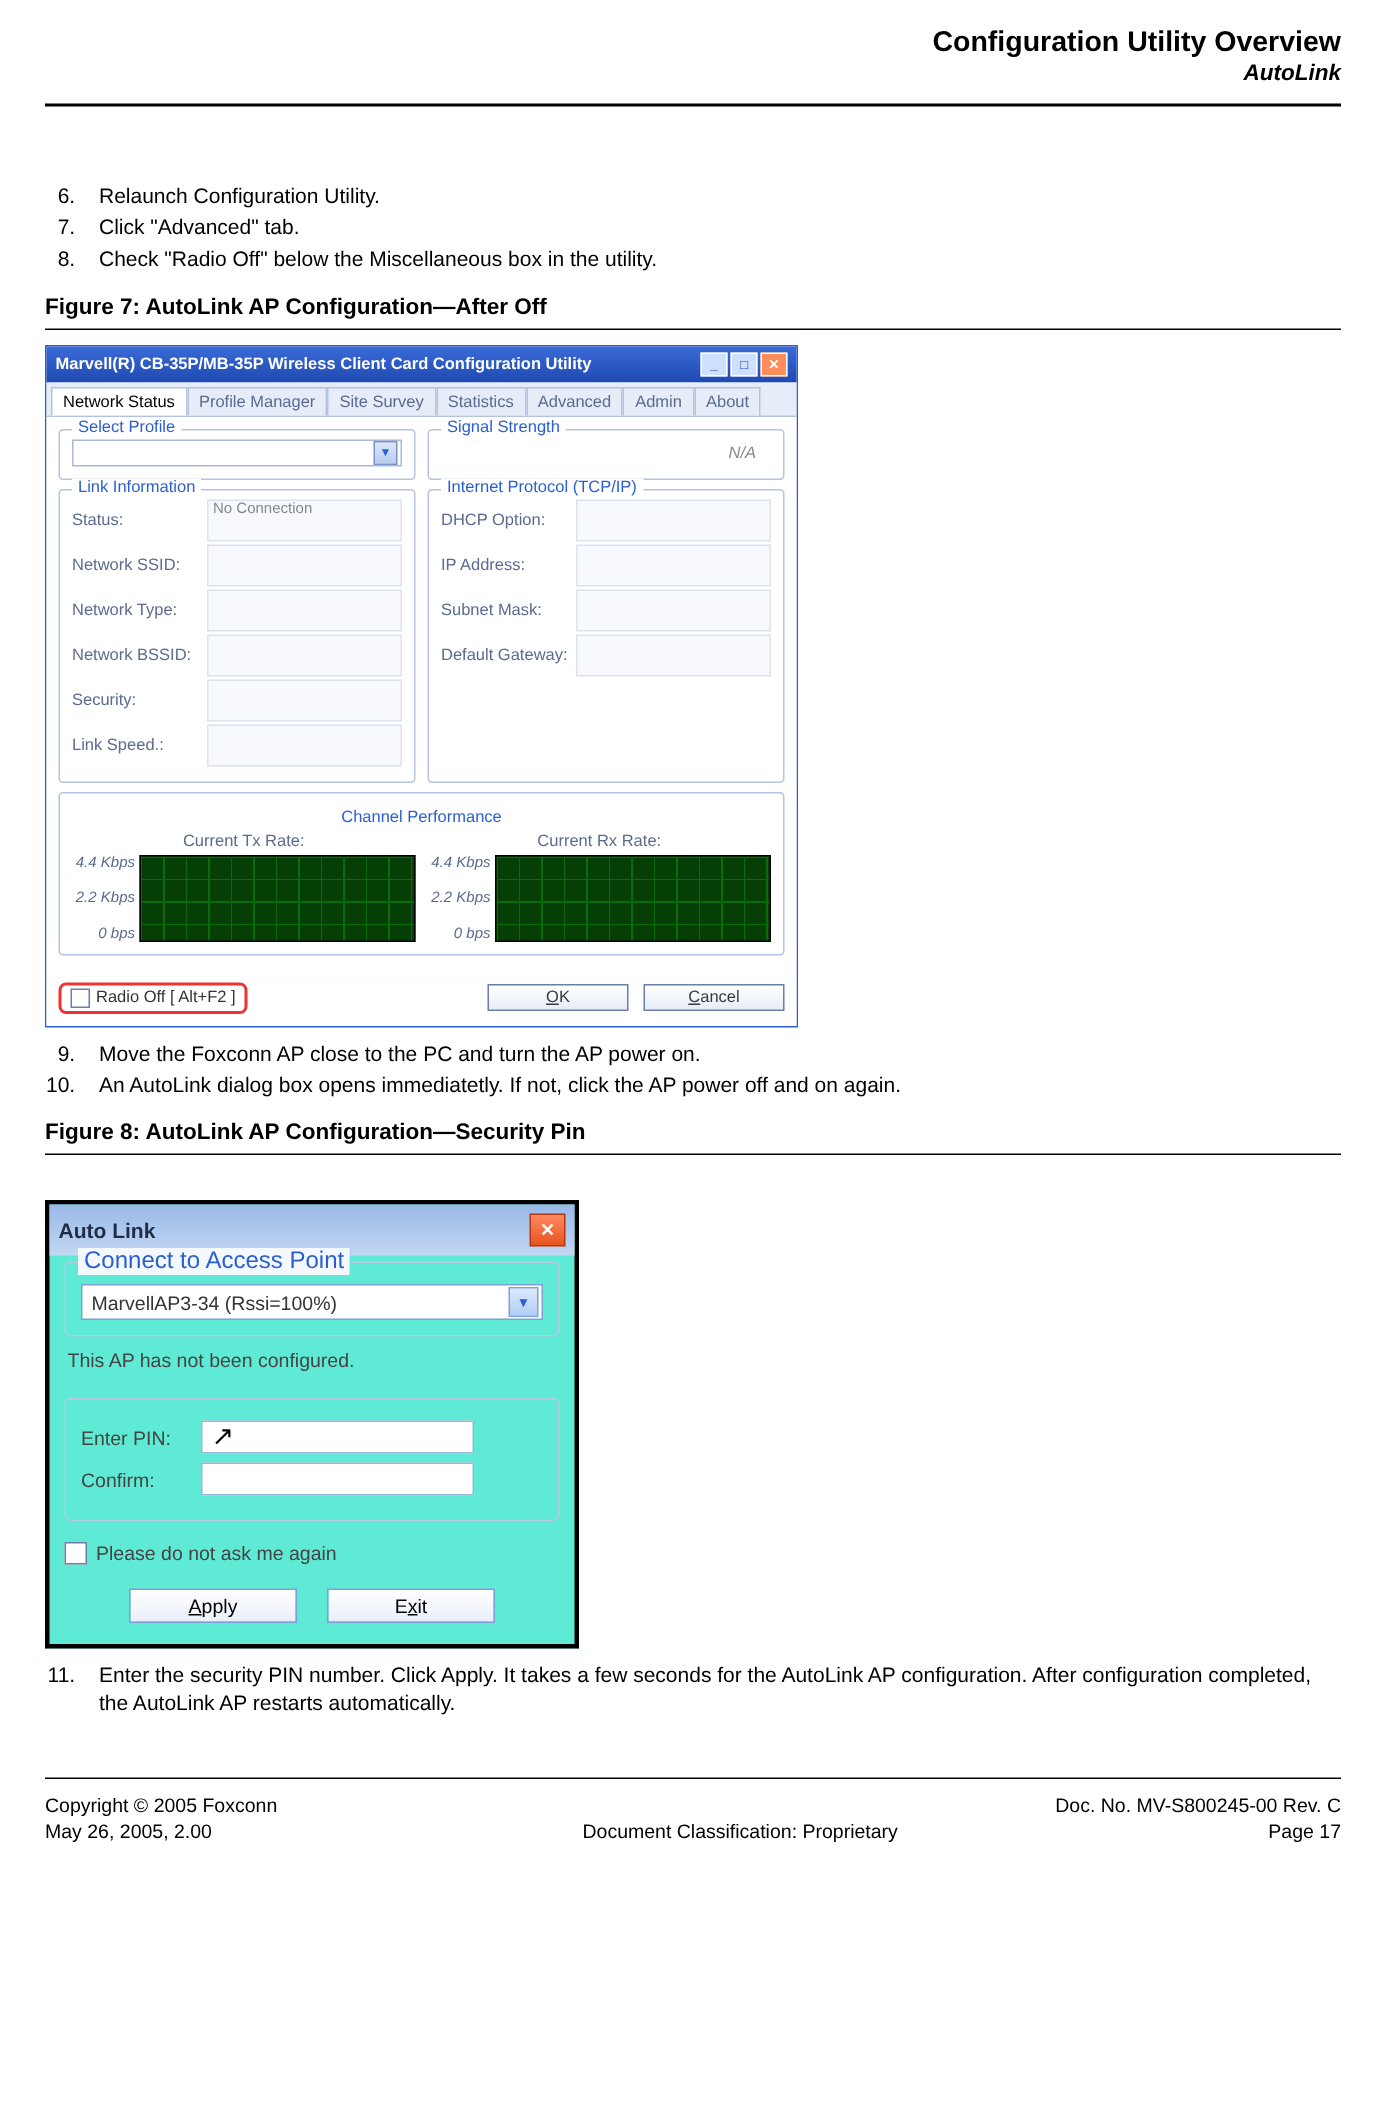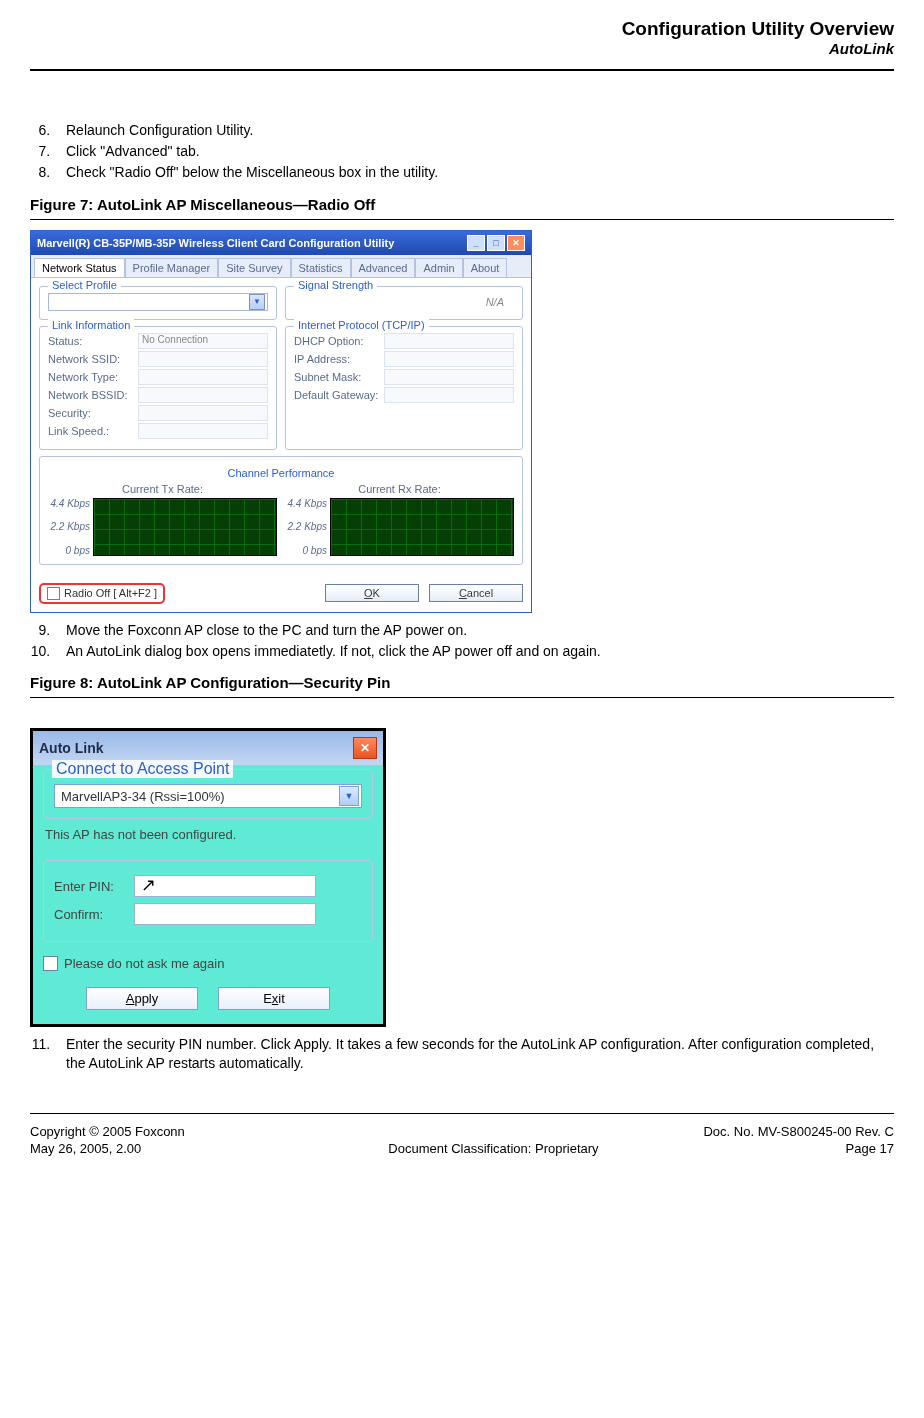--- a/index.html
+++ b/index.html
@@ -100,21 +100,21 @@
     width:14px; height:14px;
     background:linear-gradient(#dbe5f9,#b9cdf3);
     border:1px solid #7a93c7;
     display:flex; align-items:center; justify-content:center;
     font-size:8px; color:#2a5fcf;
   }
   .signal-box { height:18px; display:flex; align-items:center; justify-content:flex-end; padding-right:10px; color:#888; font-style:italic; }
   .kv { display:flex; align-items:center; margin-bottom:2px; font-size:11px; color:#5a6b8f;}
   .kv .k { width:90px; }
   .kv .v {
-    flex:1; height:16px;
+    flex:1; height:28px;
     background:#f7f9fd;
     border:1px solid #dbe2f0;
     font-size:10px; color:#888;
     padding-left:3px;
     box-sizing:border-box;
   }
   .channel-title { text-align:center; color:#2a5fcf; margin:4px 0; font-size:11px; }
   .ch-row { display:flex; gap:8px; }
   .ch-col { flex:1; }
   .ch-label { text-align:center; font-size:11px; color:#5a6b8f; margin-bottom:3px;}
@@ -264,21 +264,21 @@
   <div class="header-line2">AutoLink</div>
 </div>
 <hr class="thick">
 
 <ol start="6">
   <li><span>Relaunch Configuration Utility.</span></li>
   <li><span>Click "Advanced" tab.</span></li>
   <li><span>Check "Radio Off" below the Miscellaneous box in the utility.</span></li>
 </ol>
 
-<div class="fig-caption">Figure 7:   AutoLink AP Miscellaneous—Radio Off</div>
+<div class="fig-caption">Figure 7:   AutoLink AP Configuration—After Off</div>
 <hr class="thin">
 
 <div class="win7">
   <div class="titlebar">
     <span>Marvell(R) CB-35P/MB-35P Wireless Client Card Configuration Utility</span>
     <div class="titlebar-btns">
       <div class="tb-btn">_</div>
       <div class="tb-btn">□</div>
       <div class="tb-btn tb-close">✕</div>
     </div>

